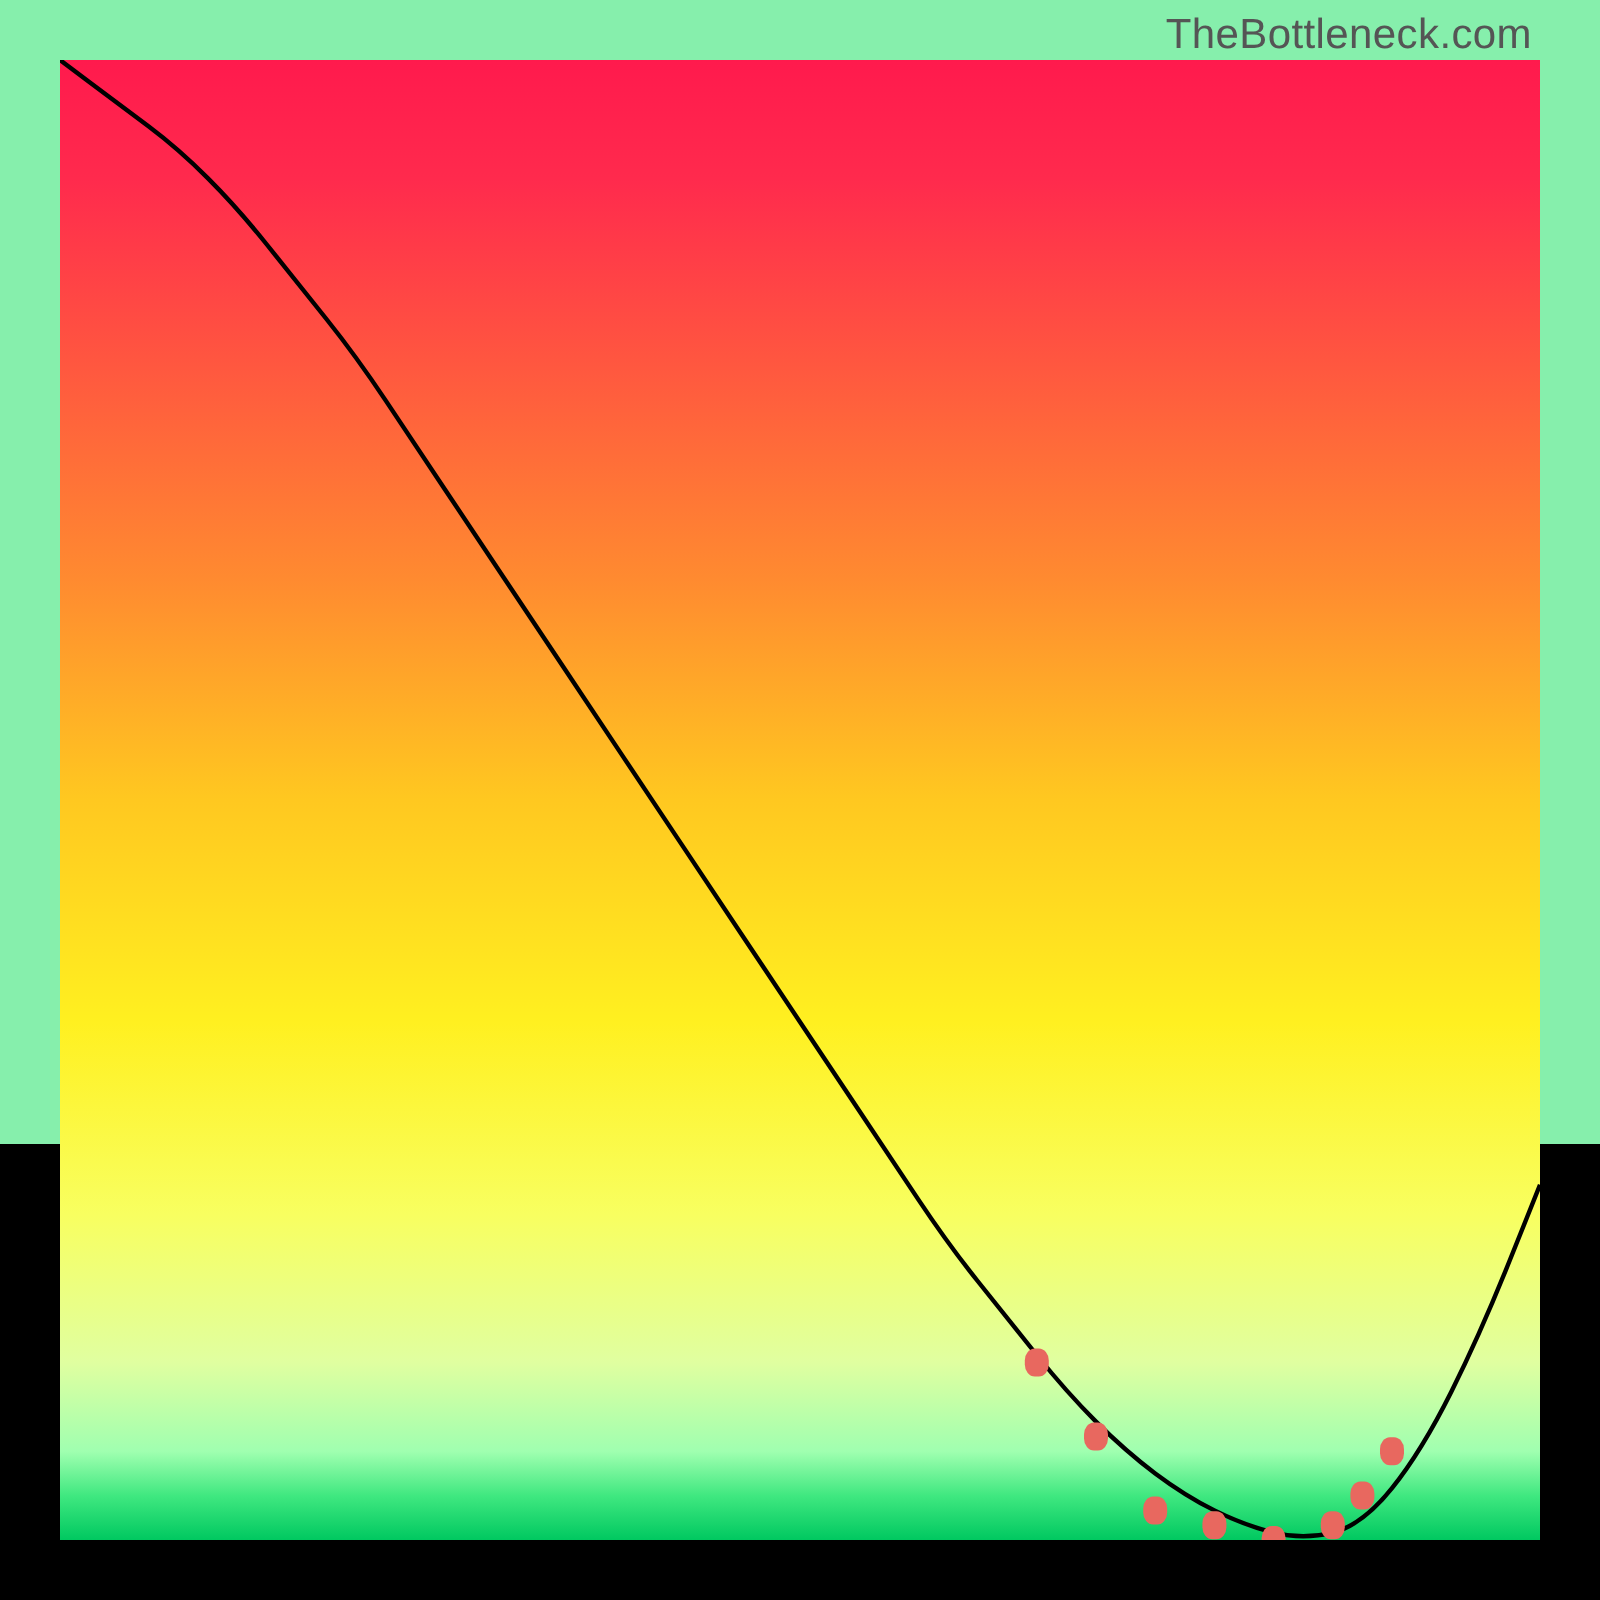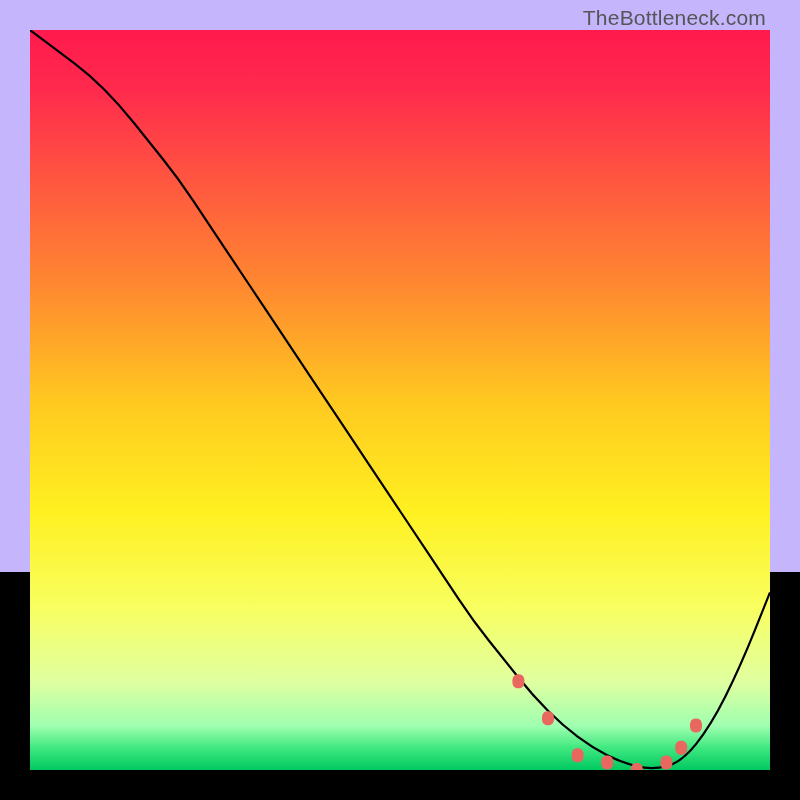--- a/index.html
+++ b/index.html
@@ -8,21 +8,21 @@
     background: #000;
     width: 800px;
     height: 800px;
     overflow: hidden;
     font-family: Arial, sans-serif;
   }
   .chart-container {
     position: relative;
     width: 800px;
     height: 572px;
-    background: #c4b5fd;
+    background: #86efac;
   }
   .plot-area {
     position: absolute;
     left: 30px;
     top: 30px;
     width: 740px;
     height: 740px;
   }
   .gradient-bg {
     position: absolute;

